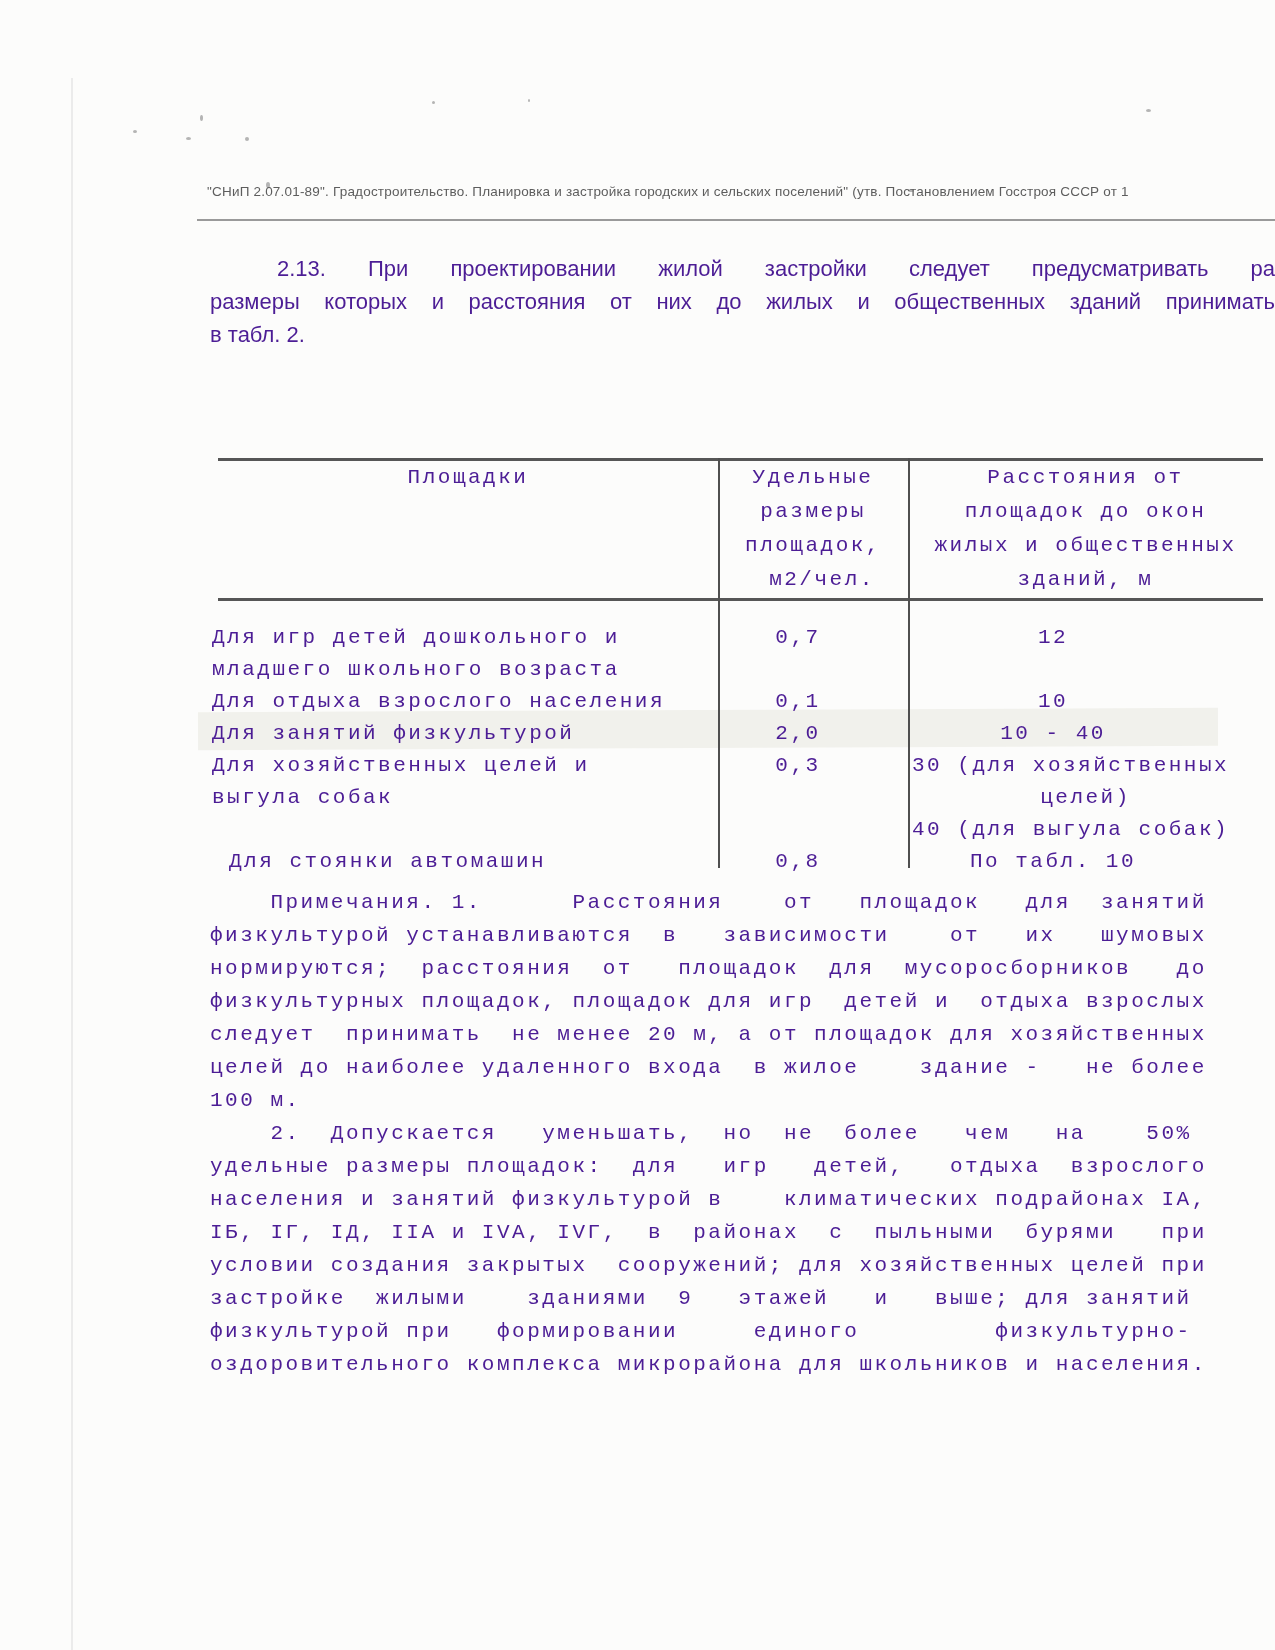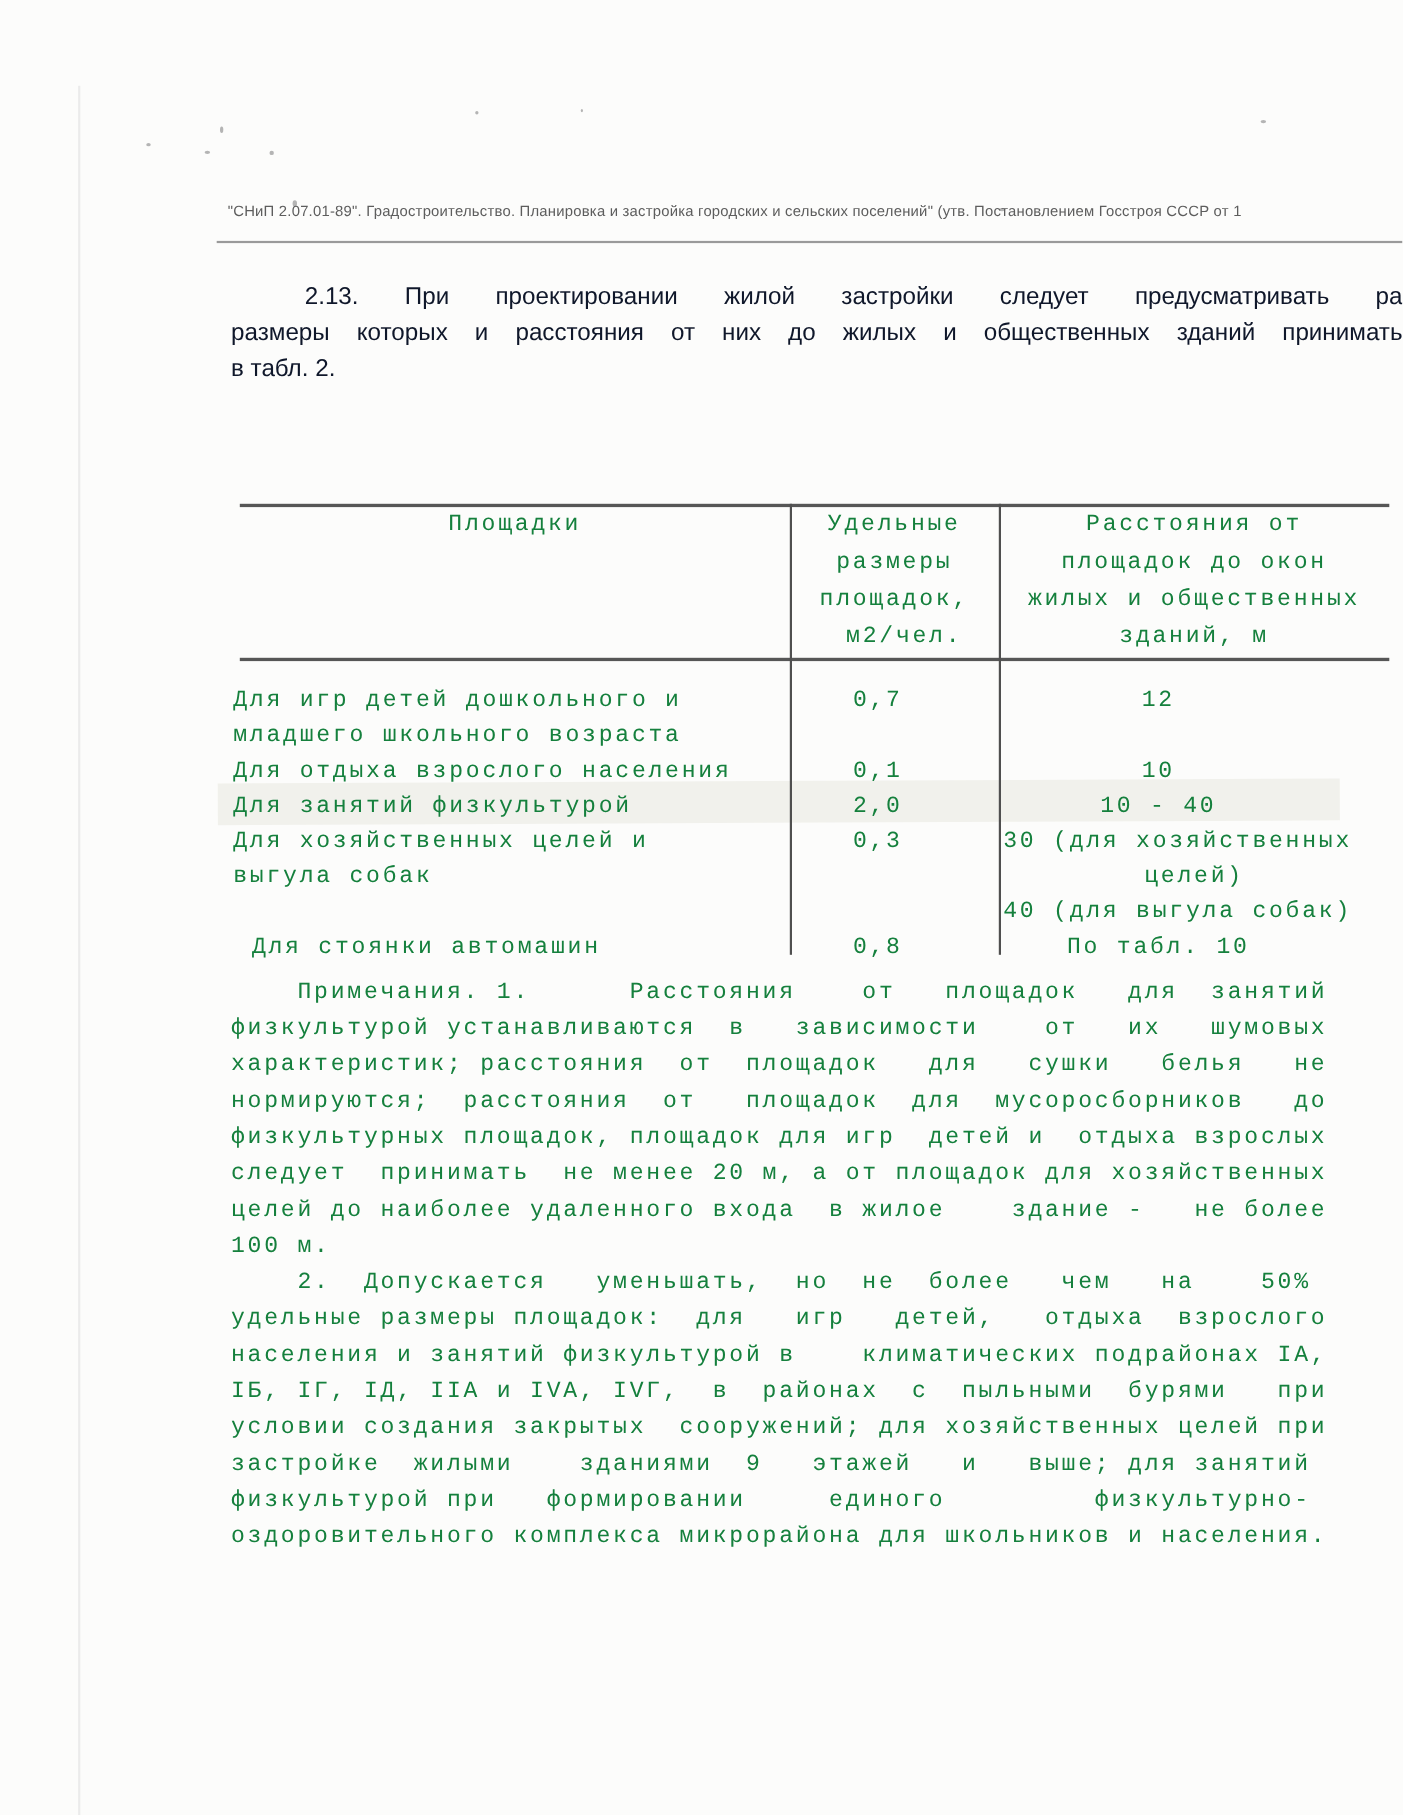--- a/index.html
+++ b/index.html
@@ -17,30 +17,30 @@
   
   .doc-header{
     position:absolute;left:207px;top:184px;width:1068px;height:20px;
     font-size:13.5px;color:#5d5d5d;letter-spacing:.2px;
     white-space:nowrap;overflow:hidden;
   }
   .header-rule{position:absolute;left:197px;top:219px;width:1078px;height:2px;background:#9a9a9a;}
   
   .para-line{
     position:absolute;left:210px;width:1065px;height:30px;
-    font-size:22px;color:#0f172a;
+    font-size:22px;color:#4c1d95;
     text-align:justify;text-align-last:justify;
     overflow:hidden;white-space:nowrap;
   }
   .para-line.first{padding-left:67px;width:998px;}
   .para-line.last{text-align:left;text-align-last:left;}
   
   .mono{
     font-family:"Liberation Mono","DejaVu Sans Mono",monospace;
-    font-size:21px;letter-spacing:2.5px;color:#15803d;
+    font-size:21px;letter-spacing:2.5px;color:#4c1d95;
   }
   .tline{position:absolute;white-space:pre;height:24px;}
   .center{text-align:center;}
   
   .hrule{position:absolute;left:218px;width:1045px;height:3px;background:#565656;}
   .vrule{position:absolute;top:458px;width:2px;height:410px;background:#4f4f4f;}
   
   .band{position:absolute;left:198px;top:710px;width:1020px;height:38px;background:#f1f1ec;transform:rotate(-.25deg);}
   
   .notes{position:absolute;left:210px;top:886px;width:1030px;}
@@ -108,21 +108,20 @@
   <div class="tline mono center" style="left:908px;top:786px;width:355px;">целей)</div>
   <div class="tline mono" style="left:912px;top:818px;">40 (для выгула собак)</div>
 
   <div class="tline mono" style="left:212px;top:850px;margin-left:17px;">Для стоянки автомашин</div>
   <div class="tline mono center" style="left:718px;top:850px;width:160px;">0,8</div>
   <div class="tline mono center" style="left:908px;top:850px;width:290px;">По табл. 10</div>
 
   <div class="notes mono">
     <div class="note-line">    Примечания. 1.      Расстояния    от   площадок   для  занятий</div>
     <div class="note-line">физкультурой устанавливаются  в   зависимости    от   их   шумовых</div>
-    <div class="note-line">характеристик; расстояния  от  площадок   для   сушки   белья   не</div>
     <div class="note-line">нормируются;  расстояния  от   площадок  для  мусоросборников   до</div>
     <div class="note-line">физкультурных площадок, площадок для игр  детей и  отдыха взрослых</div>
     <div class="note-line">следует  принимать  не менее 20 м, а от площадок для хозяйственных</div>
     <div class="note-line">целей до наиболее удаленного входа  в жилое    здание -   не более</div>
     <div class="note-line">100 м.</div>
     <div class="note-line">    2.  Допускается   уменьшать,  но  не  более   чем   на    50%</div>
     <div class="note-line">удельные размеры площадок:  для   игр   детей,   отдыха  взрослого</div>
     <div class="note-line">населения и занятий физкультурой в    климатических подрайонах IА,</div>
     <div class="note-line">IБ, IГ, IД, IIА и IVА, IVГ,  в  районах  с  пыльными  бурями   при</div>
     <div class="note-line">условии создания закрытых  сооружений; для хозяйственных целей при</div>

